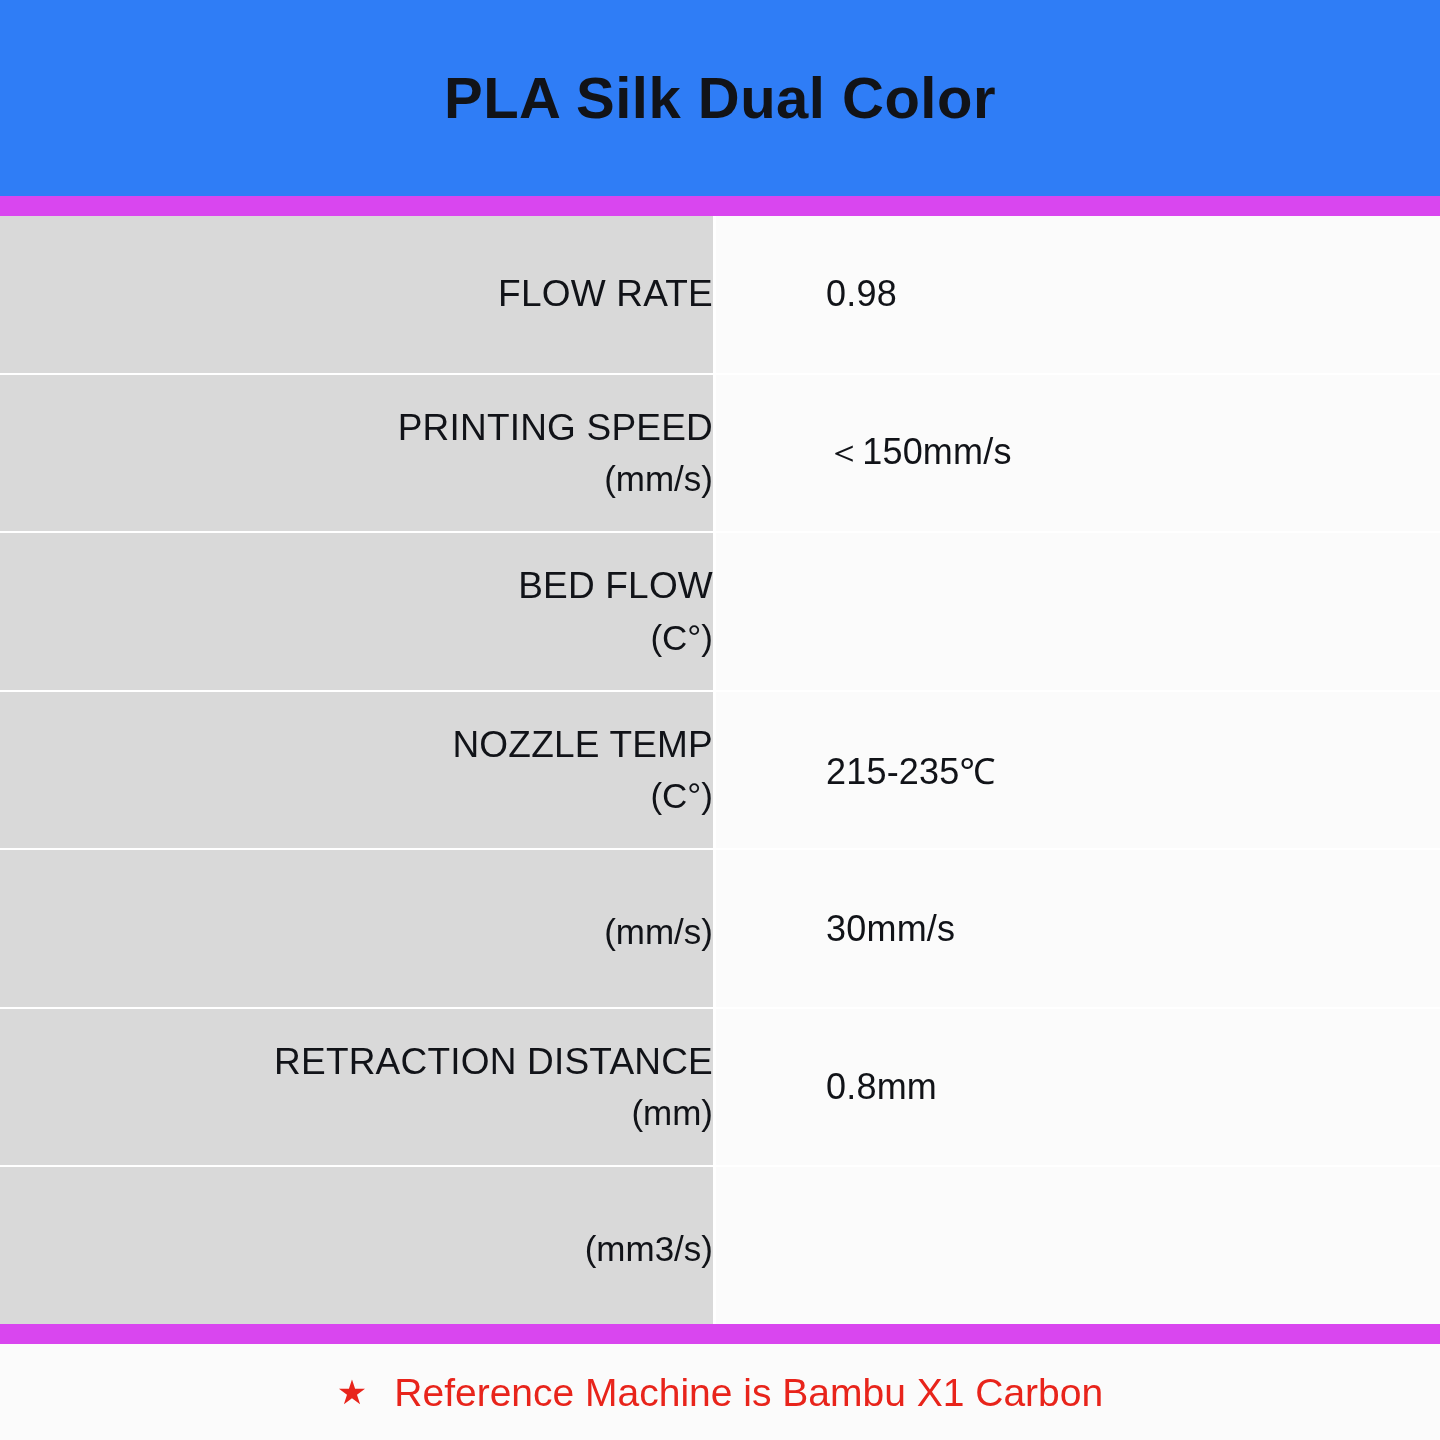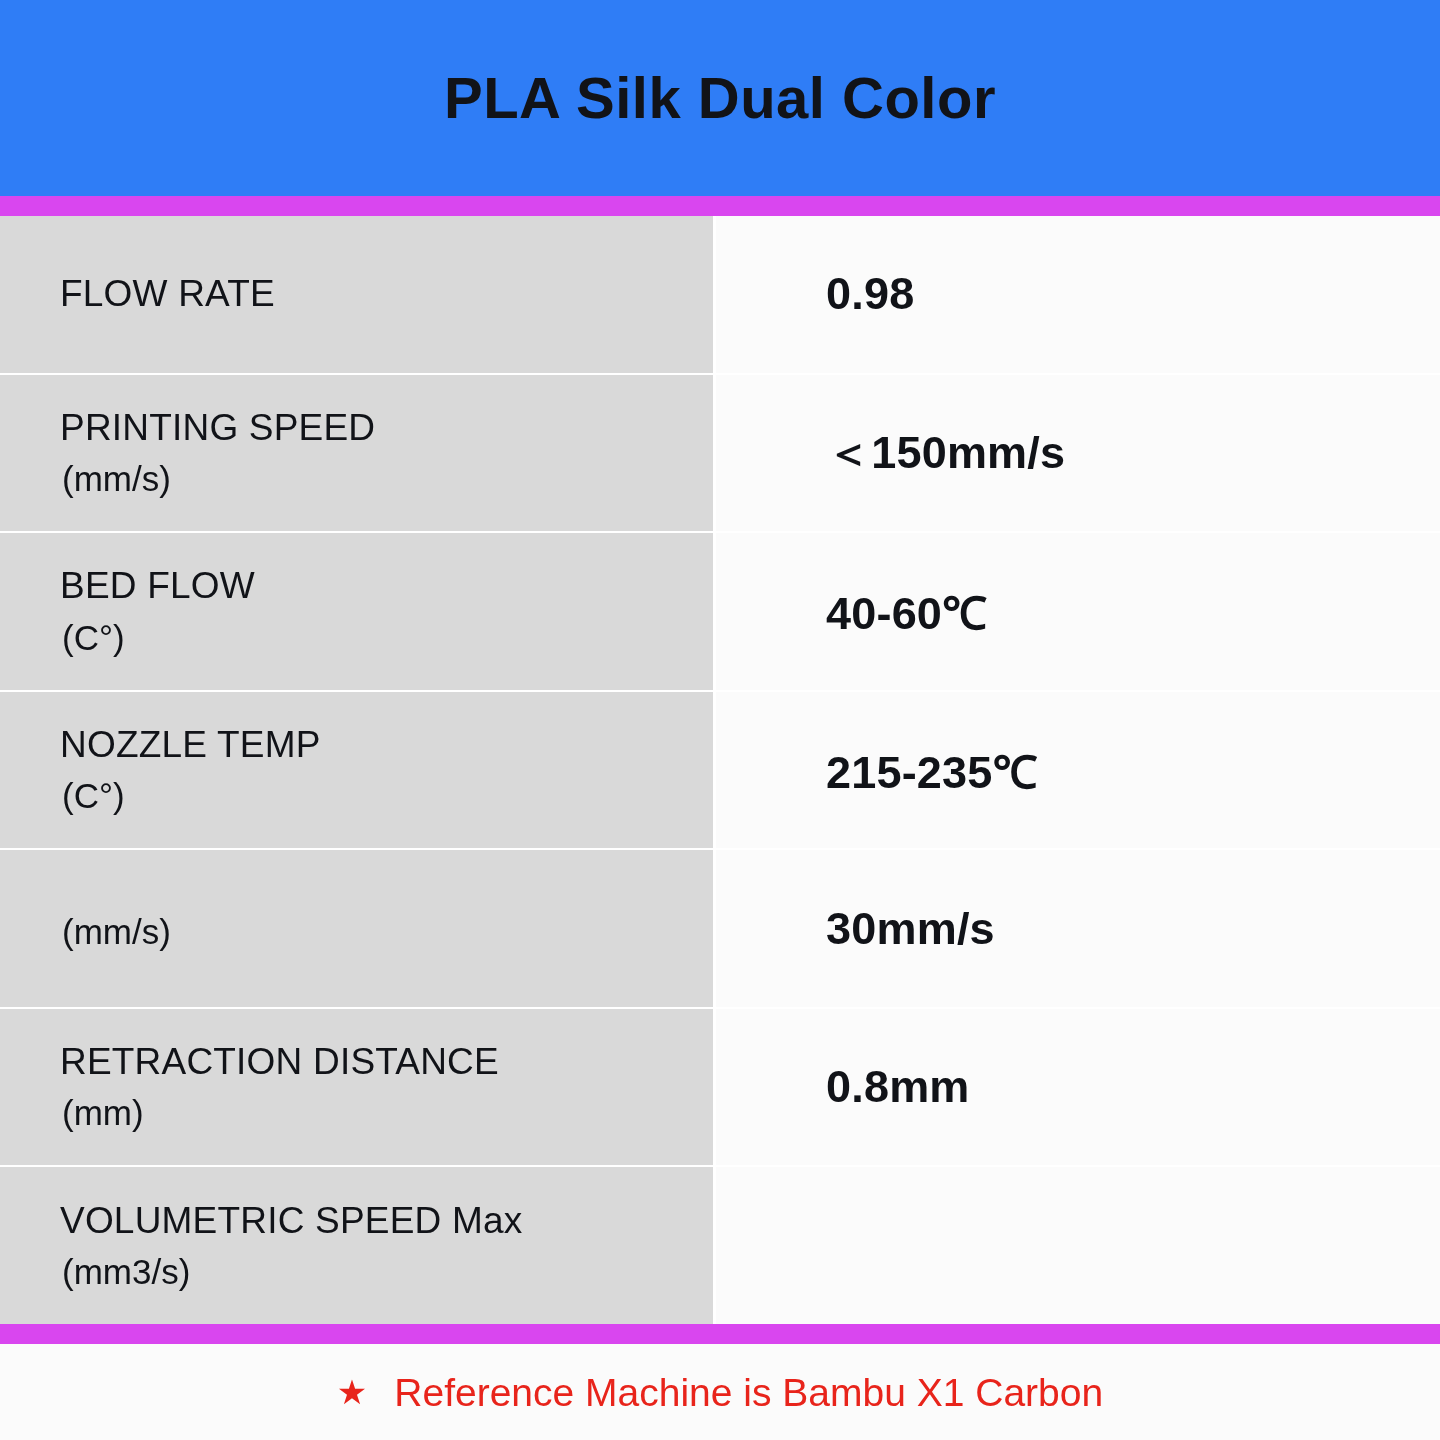--- a/index.html
+++ b/index.html
@@ -40,20 +40,21 @@
     flex: 1 1 auto;
     display: flex;
     flex-direction: column;
     background: #fbfbfb;
   }
   .row {
     display: flex;
     flex: 1 1 0;
     border-bottom: 2px solid #ffffff;
     min-height: 0;
+    text-align: right;
   }
   .row:last-child {
     border-bottom: none;
   }
   .cell-label {
     width: 716px;
     flex: 0 0 716px;
     background: #d9d9d9;
     display: flex;
     flex-direction: column;
@@ -77,22 +78,22 @@
     letter-spacing: 0.2px;
   }
   .label-unit {
     font-size: 35px;
     color: #111318;
     line-height: 1.25;
     margin-top: 6px;
     padding-left: 2px;
   }
   .value-text {
-    font-size: 45px;
-    font-weight: bold;
+    font-size: 36px;
+    font-weight: normal;
     color: #111318;
     letter-spacing: 0.2px;
   }
   .footer {
     height: 96px;
     flex: 0 0 auto;
     background: #fbfbfb;
     display: flex;
     align-items: center;
     justify-content: center;
@@ -138,23 +139,20 @@
       <div class="cell-value">
         <span class="value-text">＜150mm/s</span>
       </div>
     </div>
 
     <div class="row">
       <div class="cell-label">
         <span class="label-main">BED FLOW</span>
         <span class="label-unit">(C°)</span>
       </div>
-      <div class="cell-value">
-        <span class="value-text">40-60℃</span>
-      </div>
     </div>
 
     <div class="row">
       <div class="cell-label">
         <span class="label-main">NOZZLE TEMP</span>
         <span class="label-unit">(C°)</span>
       </div>
       <div class="cell-value">
         <span class="value-text">215-235℃</span>
       </div>
@@ -174,21 +172,20 @@
         <span class="label-main">RETRACTION DISTANCE</span>
         <span class="label-unit">(mm)</span>
       </div>
       <div class="cell-value">
         <span class="value-text">0.8mm</span>
       </div>
     </div>
 
     <div class="row">
       <div class="cell-label">
-        <span class="label-main">VOLUMETRIC SPEED Max</span>
         <span class="label-unit"> (mm3/s)</span>
       </div>
     </div>
 
   </div>
 
   <div class="footer">
     <span class="footer-star">★</span>
     <span class="footer-text">Reference Machine is Bambu X1 Carbon</span>
   </div>

